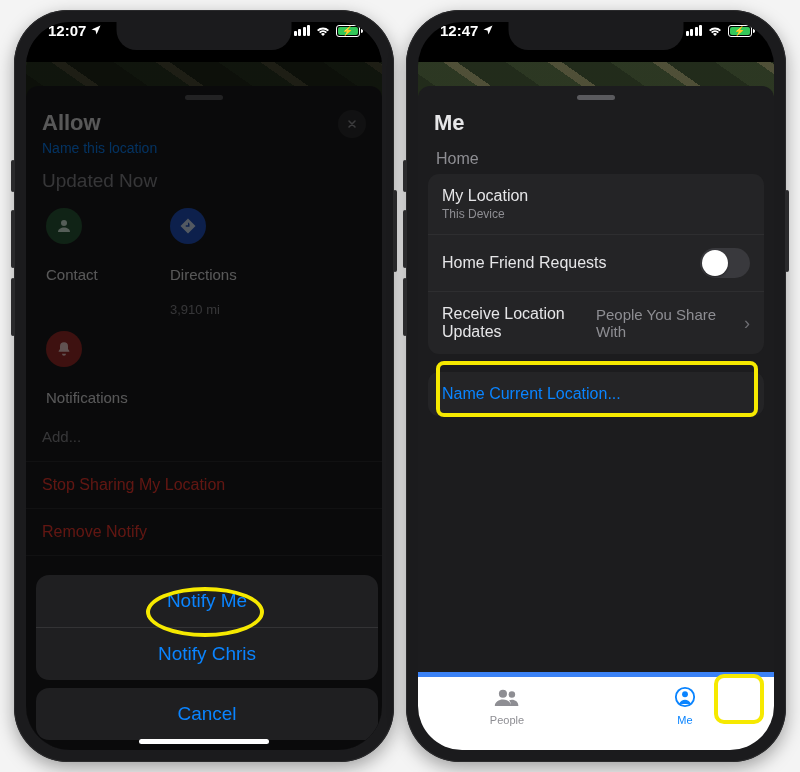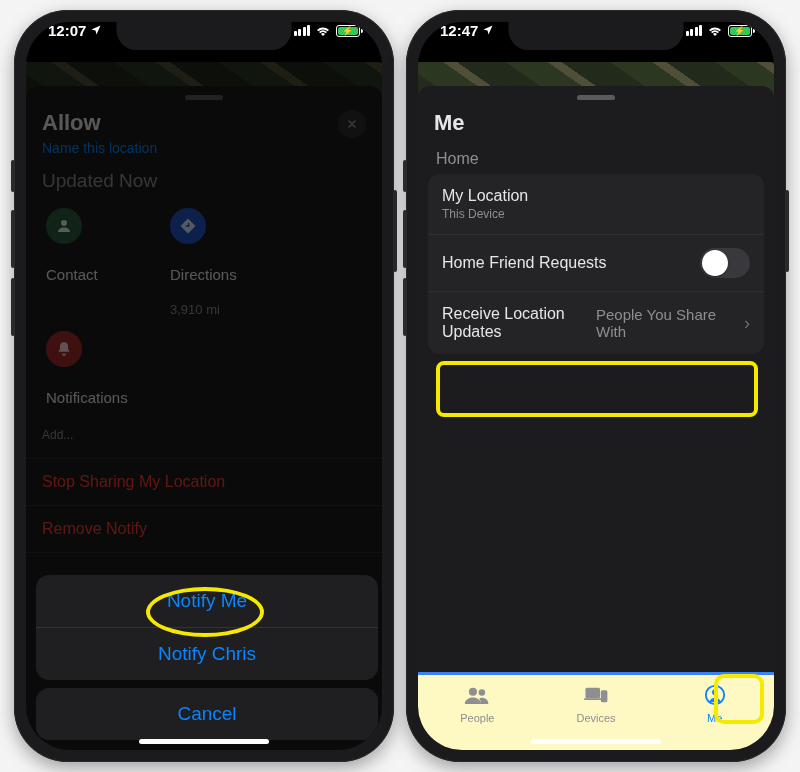--- a/index.html
+++ b/index.html
@@ -85,21 +85,21 @@
   .action-row{display:flex;gap:34px;padding:14px 20px}
   .action{display:flex;flex-direction:column;align-items:flex-start;gap:22px;min-width:90px}
   .action .circ{width:36px;height:36px;border-radius:18px;display:flex;align-items:center;justify-content:center}
   .circ.green{background:#2b5d3a}
   .circ.blue{background:#2356c7}
   .circ.red{background:#a32d2a}
   .action .lbl{font-size:15px}
   .action .sub{font-size:13px;color:var(--text-dim);margin-top:-3px}
 
   .sec-title{font-size:15px;padding:14px 16px 6px}
-  .add-line{color:var(--text-dim);font-size:12px;padding:8px 16px 16px}
+  .add-line{color:var(--text-dim);font-size:15px;padding:8px 16px 16px}
 
   .flat-list{border-top:1px solid var(--sep)}
   .flat-list .row{padding:14px 16px;font-size:16px;border-bottom:1px solid var(--sep)}
   .row.link{color:var(--link)}
   .row.danger{color:var(--danger)}
 
   
   .sheet-wrap{position:absolute;left:10px;right:4px;bottom:10px;z-index:30;display:flex;flex-direction:column;gap:8px}
   .sheet{background:var(--sheet);border-radius:13px;overflow:hidden}
   .sheet .item{padding:15px 0;text-align:center;color:var(--link);font-size:19px;border-top:1px solid var(--sheet-sep)}
@@ -127,21 +127,21 @@
   .grow .v{color:var(--text-dim);font-size:15px;max-width:140px}
   .chev{color:#6d6d72;padding-left:8px;font-size:18px}
 
   .switch{width:50px;height:30px;border-radius:15px;position:relative;background:#39393d}
   .switch .knob{position:absolute;top:2px;width:26px;height:26px;background:#fff;border-radius:13px;left:2px;transition:none;box-shadow:0 1px 2px rgba(0,0,0,.4)}
   .switch.on{background:var(--green)}
   .switch.on .knob{left:22px}
 
   .tabbar{
     position:absolute;left:0;right:0;bottom:0;height:78px;
-    background:#fef9c3;border-top:3px solid #3b82f6;display:flex;z-index:35;
+    background:#ffffff;border-top:5px solid #3b82f6;display:flex;z-index:35;
   }
   .tab{flex:1;display:flex;flex-direction:column;align-items:center;justify-content:flex-start;padding-top:9px;gap:4px;color:var(--text-dim);font-size:11px}
   .tab.active{color:var(--link)}
   .tab svg{width:26px;height:22px}
 </style>
 </head>
 <body>
 
 <div class="phone">
   <div class="btn-side btn-r"></div>
@@ -314,45 +314,40 @@
               <div class="knob"></div>
             </div>
         </div>
         <div class="grow">
           <div class="k">Receive Location Updates</div>
           <div class="v">People You Share With</div>
           <div class="chev">›</div>
         </div>
       </div>
 
+      <div class="group">
+        <div class="grow">
+          <div class="k" style="color:var(--link)">Name Current Location...</div>
+        </div>
+      </div>
     </div>
 
     <div class="highlight-rect" style="left:18px;top:339px;right:16px;height:56px"></div>
 
     <div class="tabbar">
       <div class="tab">
         <span>
           <svg viewBox="0 0 32 24" fill="currentColor">
               <circle cx="11" cy="8" r="5"></circle>
               <circle cx="22" cy="9" r="4"></circle>
               <path d="M1 23c0-5 5-8 10-8s10 3 10 8zm20 0c0-3-.9-5.2-2.4-6.8 1-.5 2.2-.7 3.4-.7 4.3 0 8 2.6 8 7.5z"></path>
             </svg>
         </span>
         <span>People</span>
       </div>
-      <div class="tab">
-        <span>
-          <svg viewBox="0 0 32 24" fill="currentColor">
-              <rect x="3" y="3" width="18" height="13" rx="2"></rect>
-              <rect x="1" y="16" width="22" height="2" rx="1"></rect>
-              <rect x="22" y="6" width="8" height="15" rx="2"></rect>
-            </svg>
-        </span>
-        <span>Devices</span>
-      </div>
       <div class="tab active">
         <span>
           <svg viewBox="0 0 24 24" fill="none" stroke="currentColor" stroke-width="2">
               <circle cx="12" cy="12" r="10"></circle>
               <circle cx="12" cy="9" r="3.2" fill="currentColor" stroke="none"></circle>
               <path d="M5.5 19.5c1.4-3 3.9-4.5 6.5-4.5s5.1 1.5 6.5 4.5" fill="currentColor" stroke="none"></path>
             </svg>
         </span>
         <span>Me</span>
       </div>

